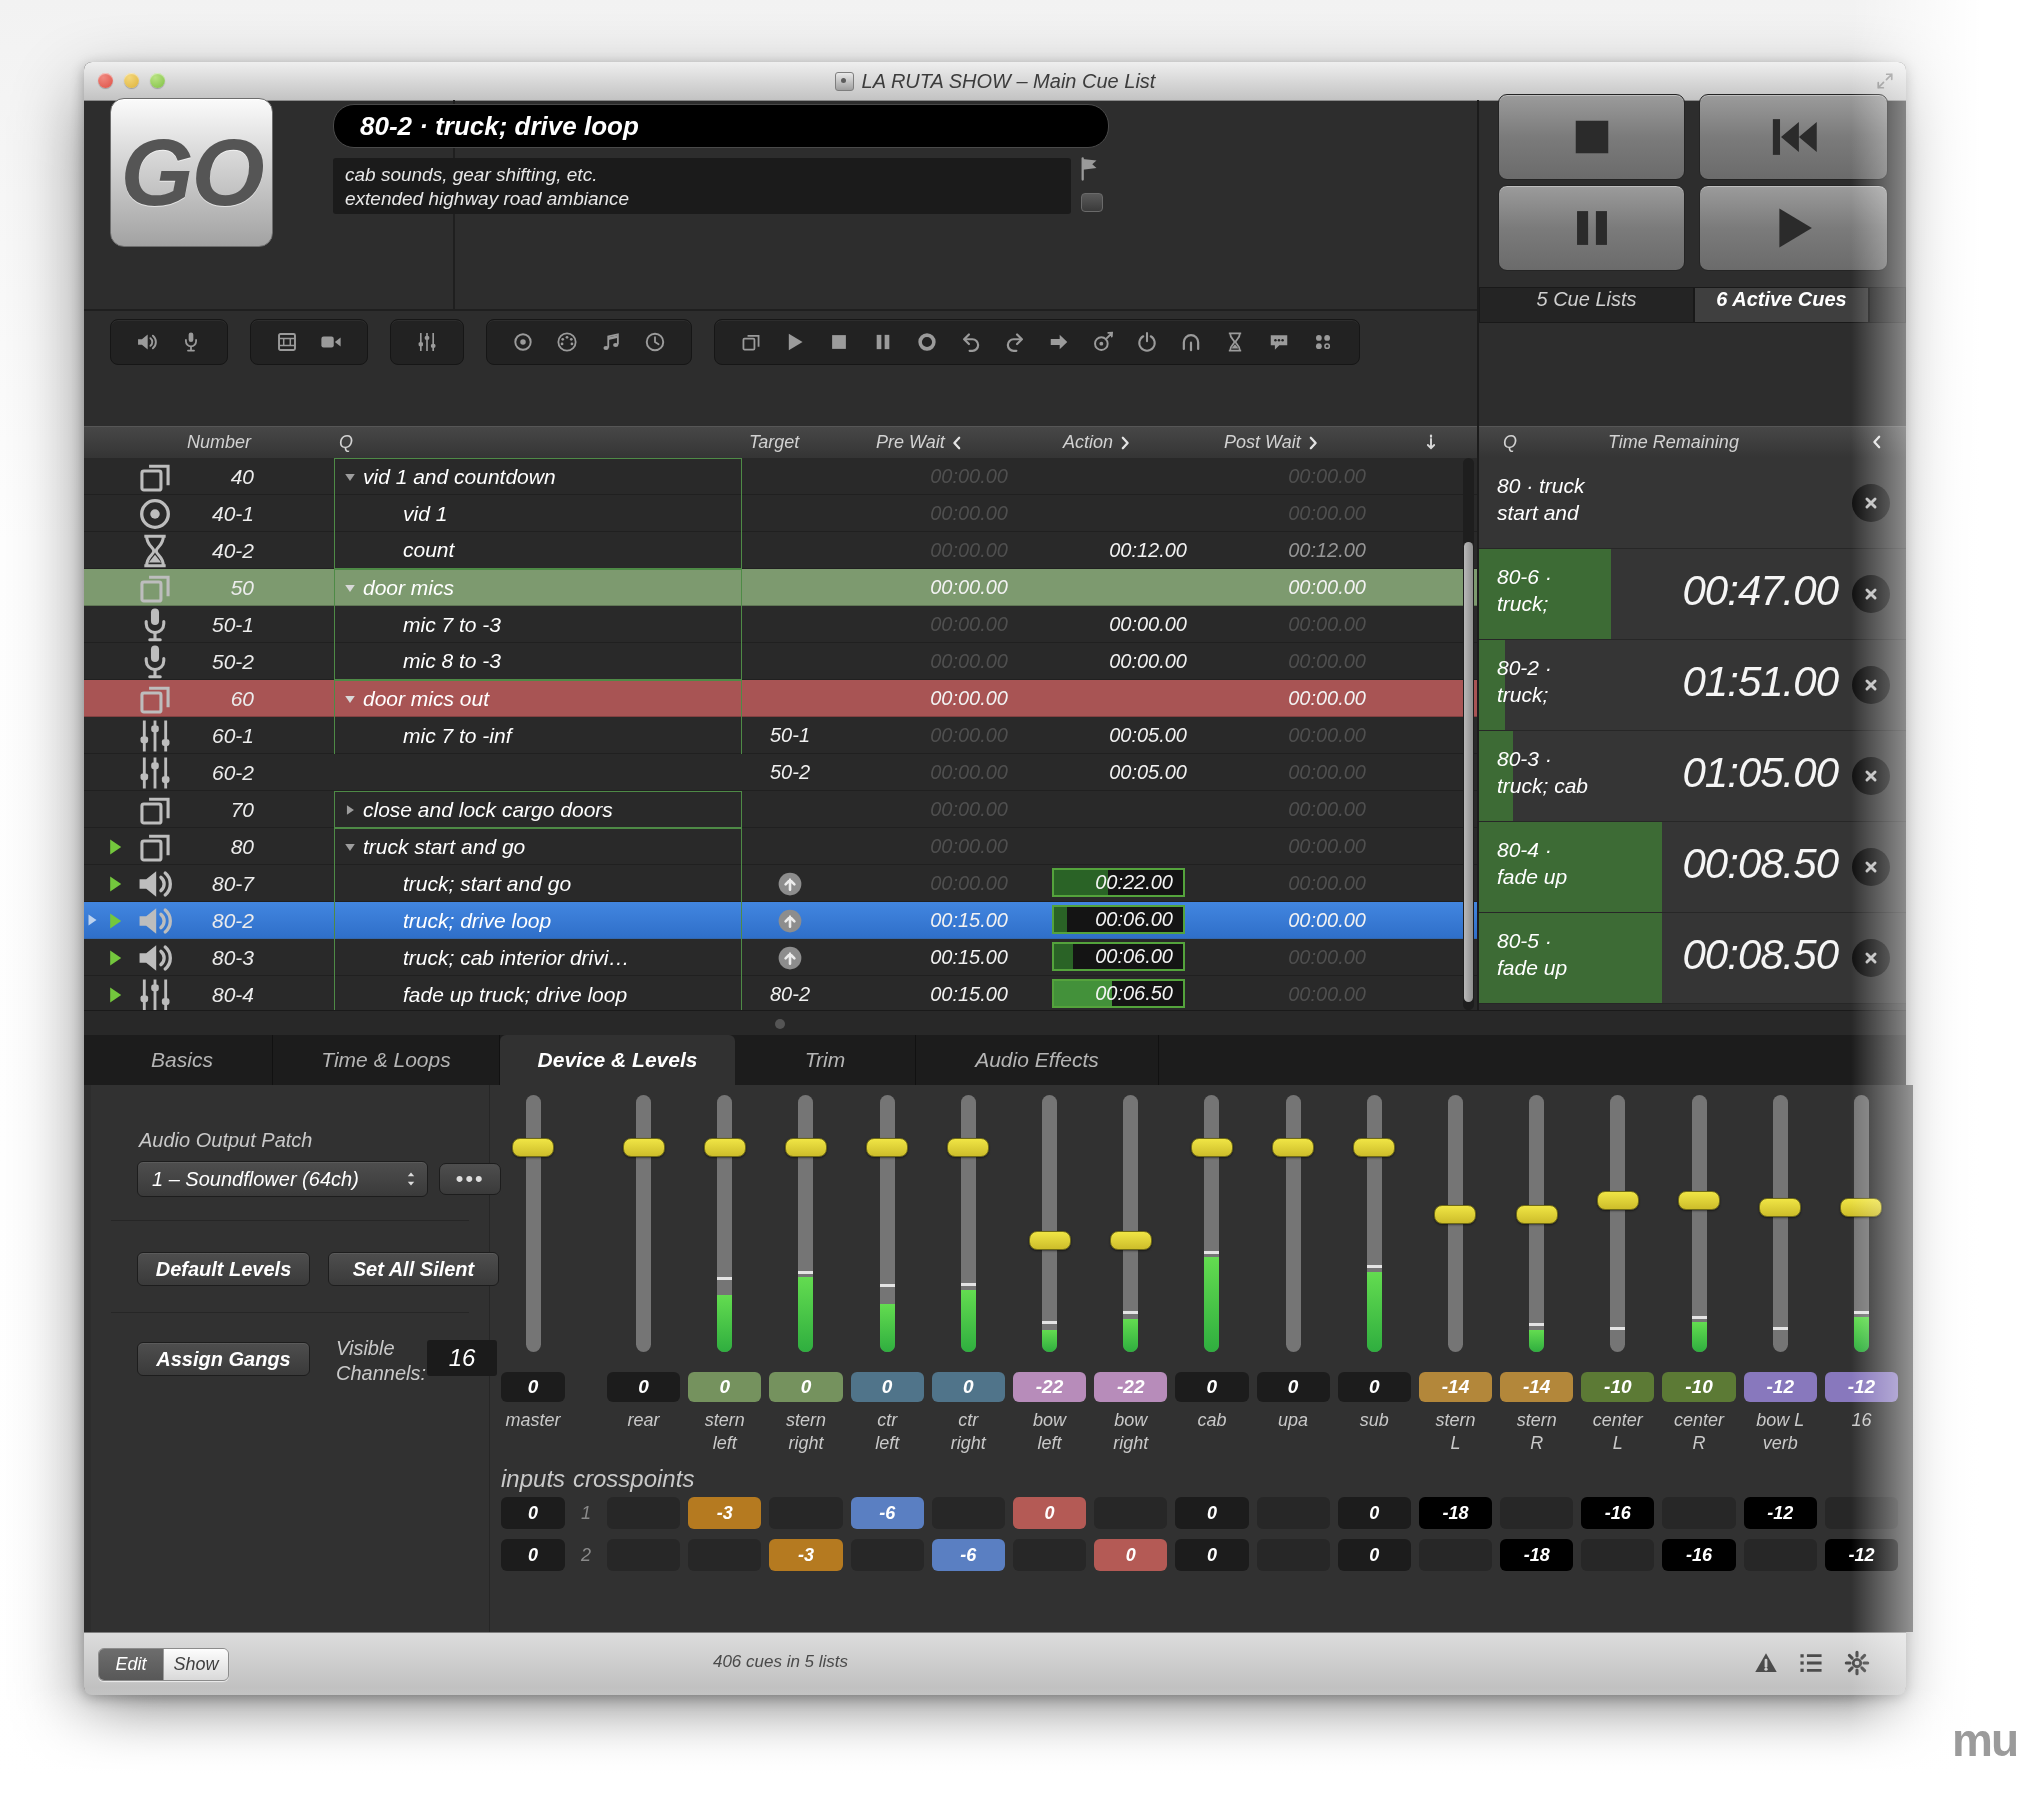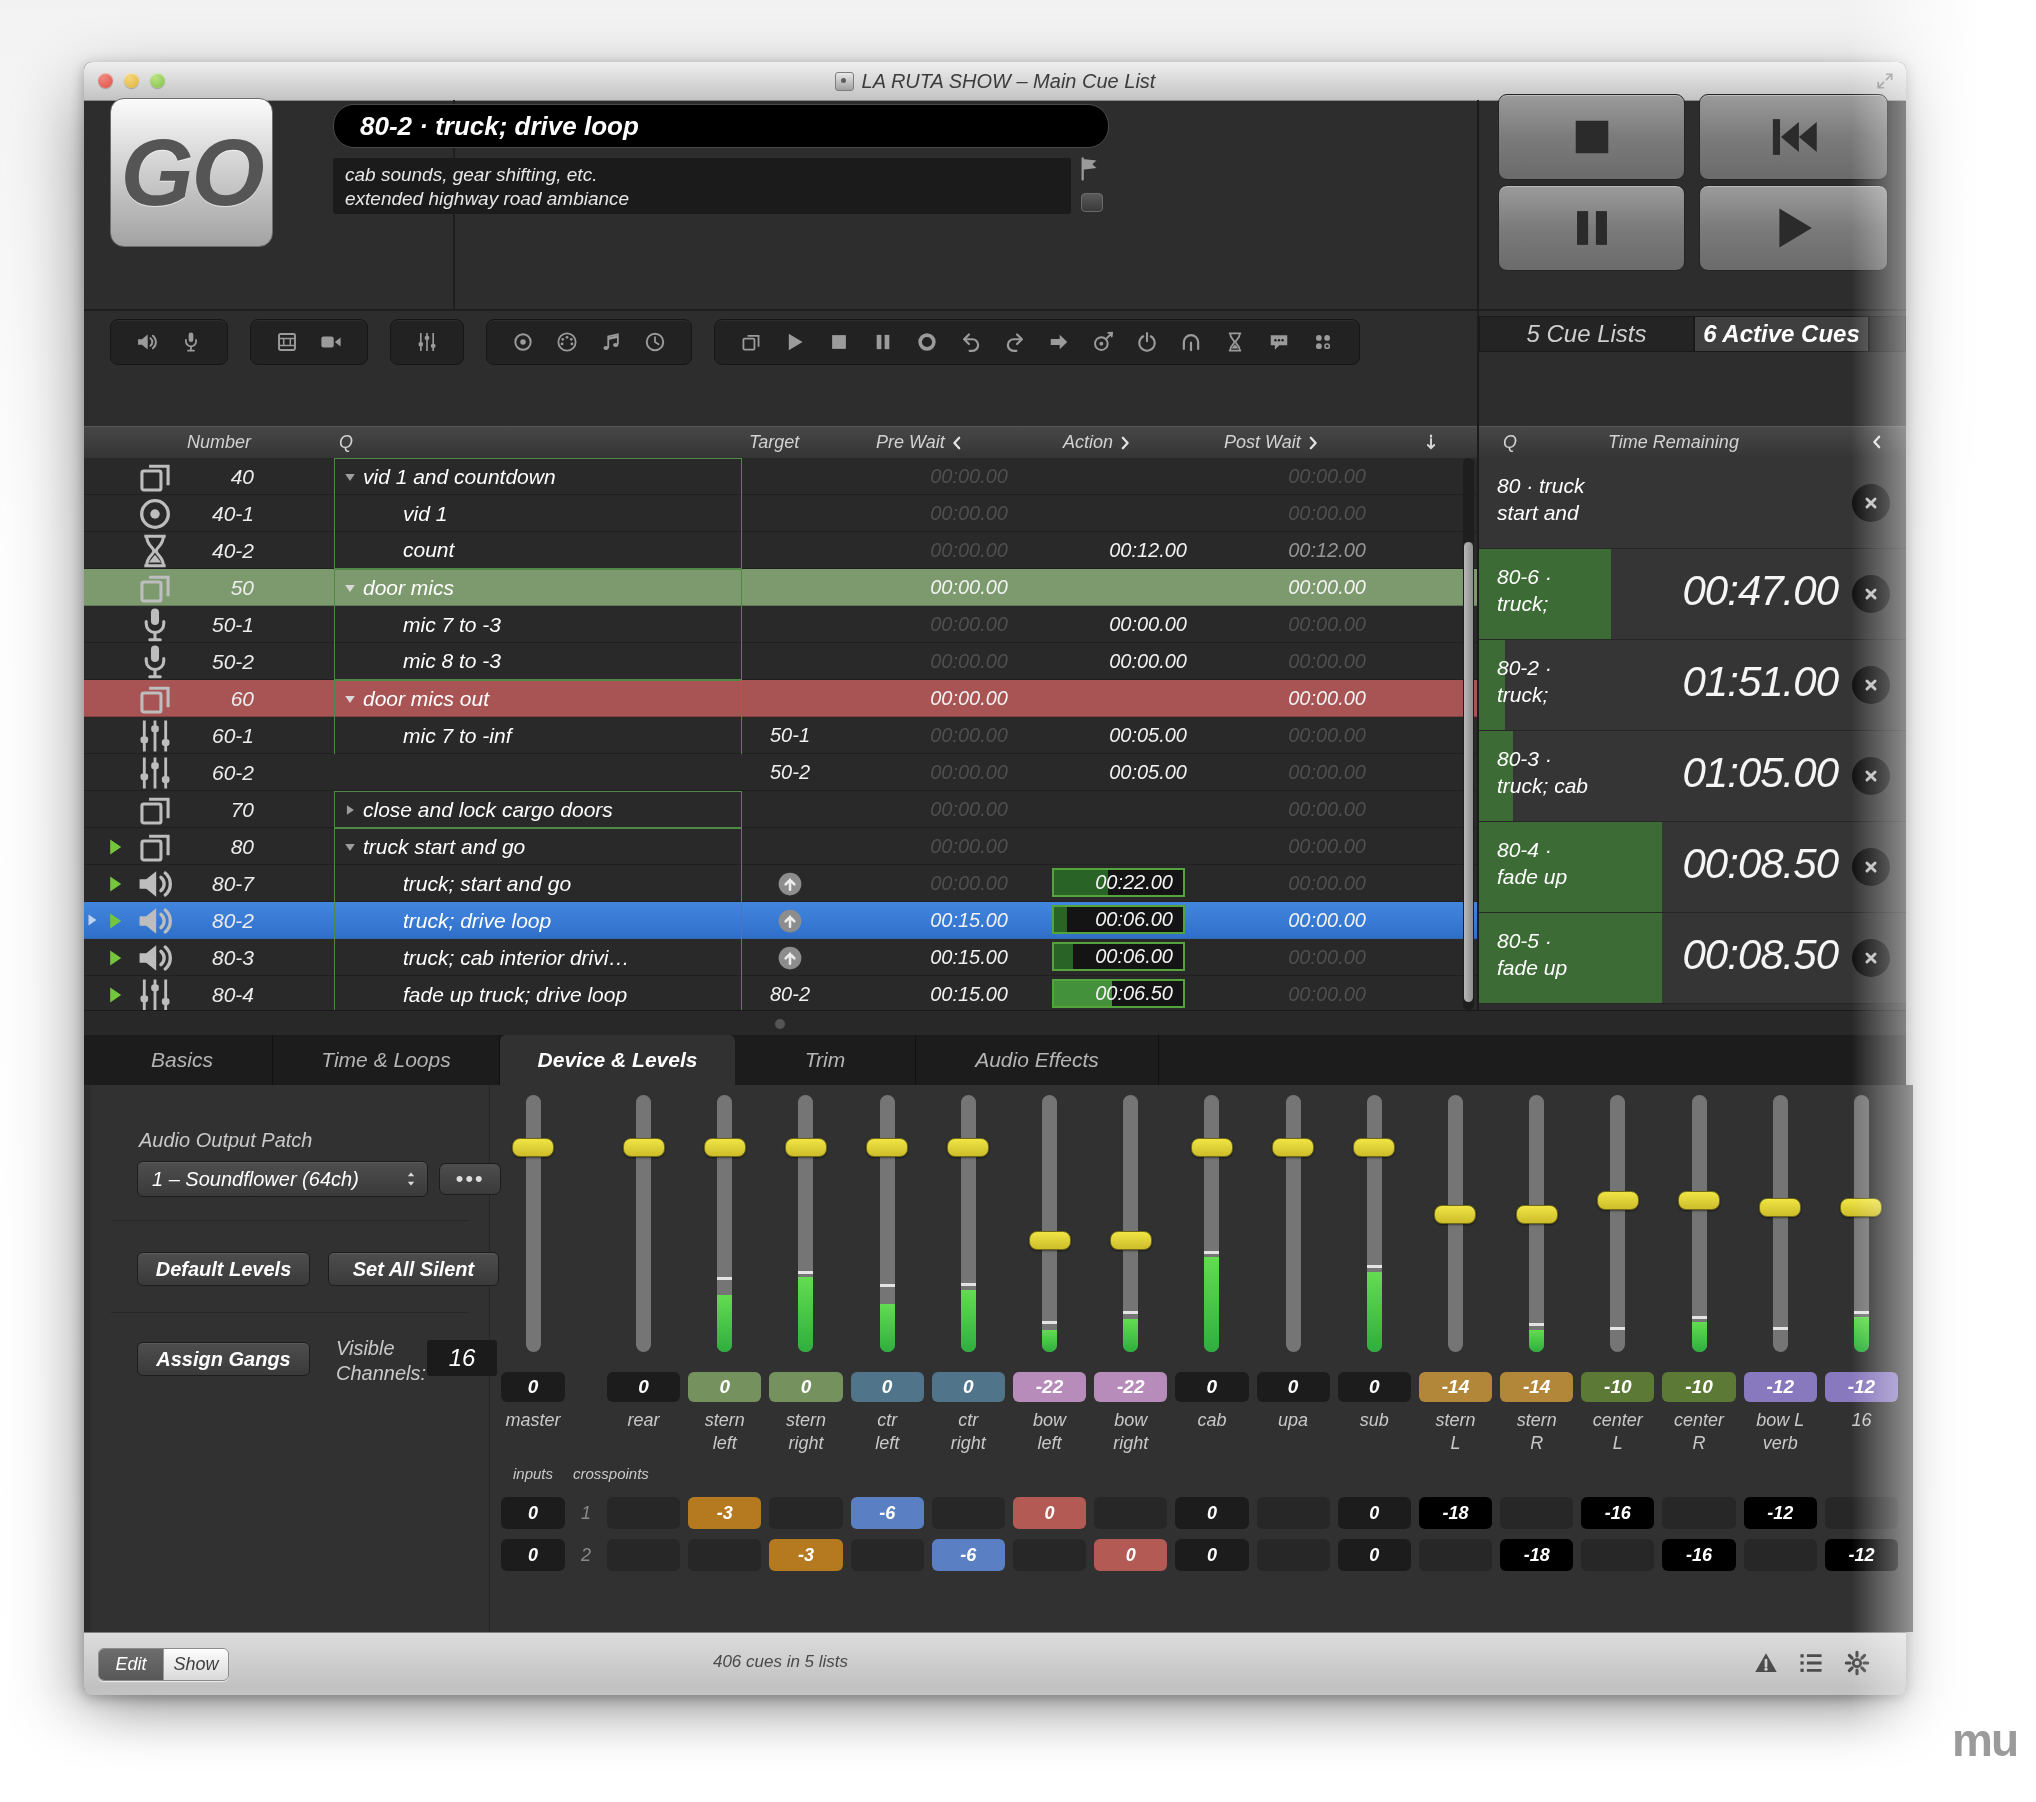--- a/index.html
+++ b/index.html
@@ -41,22 +41,22 @@
   .toolbar{position:absolute;left:26px;top:257px;height:46px;display:flex;gap:22px;}
   .tb-group{background:#222;border:1px solid #161616;border-radius:8px;display:flex;align-items:center;
             padding:0 14px;box-shadow:inset 0 1px 0 rgba(255,255,255,.05);}
   .tb-ic{width:22px;height:22px;margin:0 11px;color:#9b9b9b;}
   
   .tr-btn{position:absolute;border-radius:9px;border:1px solid #242424;
           background:linear-gradient(180deg,#9b9b9b,#7b7b7b 50%,#6b6b6b);
           box-shadow:inset 0 1px 0 rgba(255,255,255,.35);display:flex;align-items:center;justify-content:center;color:#2b2b2b;}
   .tr-ic{width:52px;height:52px;}
   
-  .rtab{position:absolute;top:225px;height:36px;display:flex;align-items:center;justify-content:center;
-        font-size:24px;color:#cfcfcf;background:#242424;border:1px solid #191919;box-sizing:border-box;margin-top:29px;}
+  .rtab{position:absolute;top:225px;height:36px;display:flex;justify-content:center;
+        font-size:20px;color:#cfcfcf;background:#242424;border:1px solid #191919;box-sizing:border-box;}
   .rtab.active{background:#3f3f3f;color:#fff;font-weight:bold;}
   
   .thead{position:absolute;top:364px;height:32px;background:linear-gradient(180deg,#474747,#343434);
          border-top:1px solid #565656;border-bottom:1px solid #1b1b1b;color:#d2d2d2;font-size:18px;}
   .thead .h{position:absolute;top:5px;white-space:nowrap;}
   .chev{display:inline-block;width:14px;height:14px;vertical-align:-2px;color:#e3e3e3;}
   
   .cuetable{position:absolute;left:0;top:396px;width:1393px;height:552px;background:#292929;}
   .crow{position:relative;height:37px;border-bottom:1px solid rgba(0,0,0,.22);box-sizing:border-box;}
   .crow.green{background:#7d9a6f;}
@@ -146,21 +146,21 @@
   .chip-plain{background:#1c1c1c;}
   .chip-green{background:#75925e;}
   .chip-blue{background:#50748a;}
   .chip-mauve{background:#b78cba;}
   .chip-gold{background:#b3873a;}
   .chip-olive{background:#5c7a35;}
   .chip-violet{background:#8878bd;}
   .lblrow{top:324px;height:52px;}
   .flabel{text-align:center;color:#c9c9c9;font-size:18px;line-height:23px;}
   .caprow{top:380px;height:24px;}
-  .fcap{color:#c9c9c9;font-size:15px;}
+  .fcap{color:#c9c9c9;font-size:24px;}
   .xprow1{top:412px;height:32px;}
   .xprow2{top:454px;height:32px;}
   .xp{height:32px;border-radius:6px;display:flex;align-items:center;justify-content:center;
       color:#fff;font-size:18px;font-weight:bold;}
   .xc-empty{background:#272727;}
   .xc-plain{background:#1c1c1c;}
   .xc-orange{background:#b57a20;}
   .xc-blue{background:#5a7fc2;}
   .xc-red{background:#b45a55;}
   .xc-black{background:#000;}

